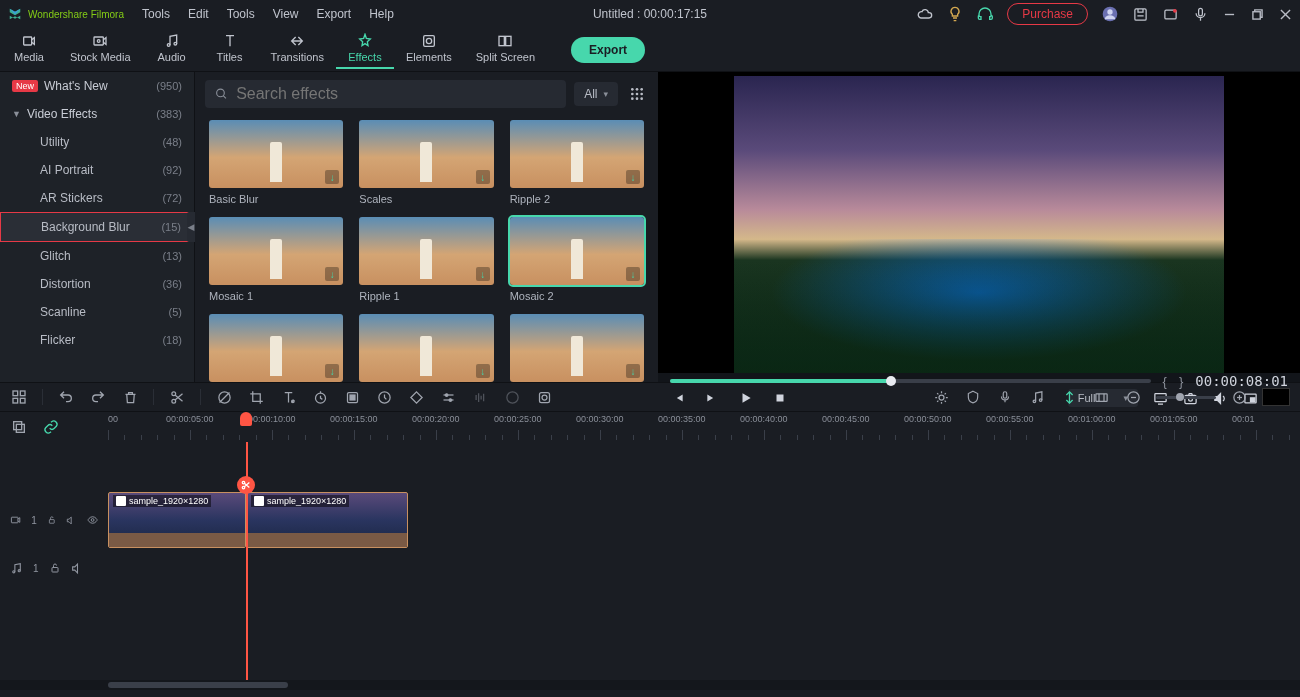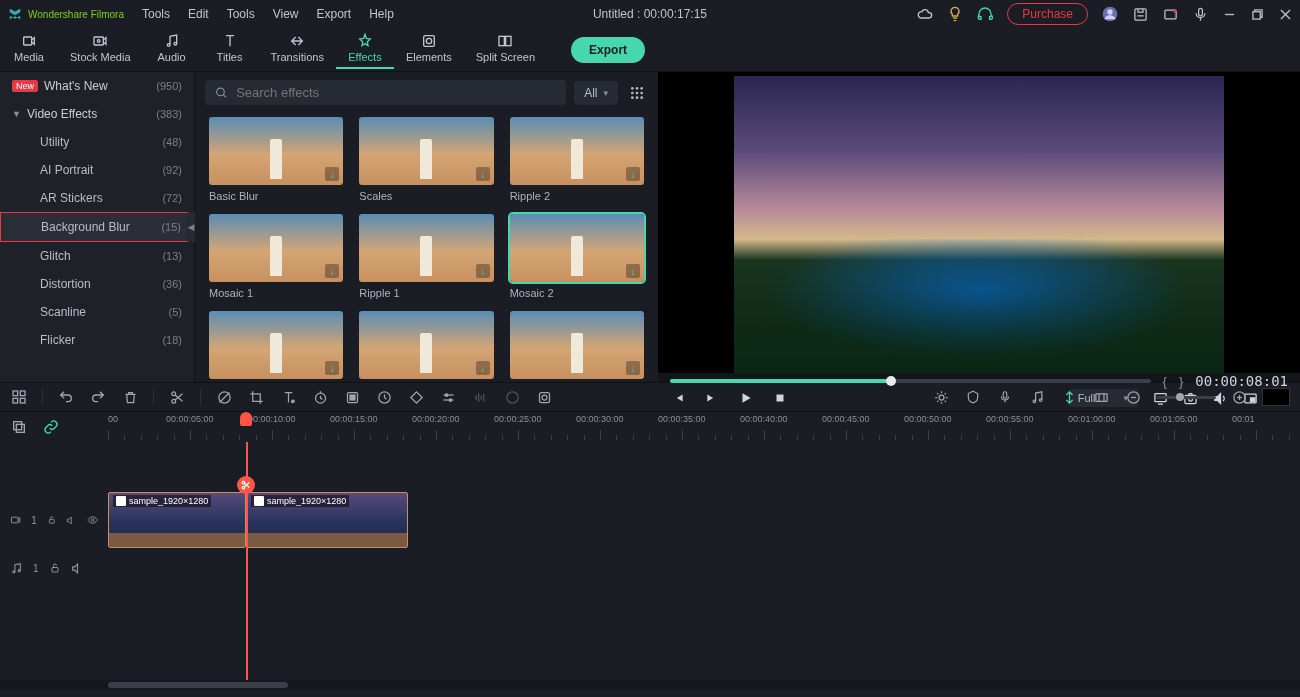--- a/index.html
+++ b/index.html
@@ -28,21 +28,21 @@
 .sb-row .count { color: #7a7f89; font-size: 11px; }
 .sb-row.head { color: #c8ccd5; }
 .sb-row.sub .label { padding-left: 28px; }
 .sb-row.selected { background: #2a2e36; border: 1px solid #e63946; }
 .new-badge { background: #e63946; color: #fff; font-size: 9px; padding: 1px 4px; border-radius: 2px; }
 .chevron { font-size: 9px; color: #8a8f99; }
 
 .effects-panel { flex: 0 0 463px; background: #1a1d23; display: flex; flex-direction: column; position: relative; }
 .search-row { display: flex; align-items: center; padding: 8px 10px; gap: 8px; }
 .search-box { flex: 1; display: flex; align-items: center; background: #262a32; border-radius: 4px; padding: 5px 10px; gap: 8px; }
-.search-box input { background: transparent; border: none; outline: none; color: #b8bcc5; font-size: 13px; width: 100%; }
+.search-box input { background: transparent; border: none; outline: none; color: #b8bcc5; font-size: 16px; width: 100%; }
 .filter-pill { display: flex; align-items: center; gap: 6px; background: #262a32; padding: 5px 10px; border-radius: 4px; cursor: pointer; font-size: 12px; }
 .grid-btn { width: 22px; height: 22px; display: flex; align-items: center; justify-content: center; cursor: pointer; color: #b8bcc5; }
 .effects-grid { display: grid; grid-template-columns: repeat(3, 1fr); gap: 12px 16px; padding: 4px 14px 10px; overflow-y: auto; }
 .effect-card { cursor: pointer; }
 .effect-thumb { width: 100%; height: 68px; border-radius: 3px; position: relative; overflow: hidden; }
 .effect-thumb.selected { outline: 2px solid #47d7ac; }
 .effect-thumb-bg { position: absolute; inset: 0; background: linear-gradient(180deg, #5a8db5 0%, #d4a574 55%, #c89060 100%); }
 .lighthouse { position: absolute; left: 50%; bottom: 6px; transform: translateX(-50%); width: 12px; height: 40px; background: #f0e8d8; border-radius: 2px 2px 0 0; }
 .dl-badge { position: absolute; right: 4px; bottom: 4px; width: 14px; height: 14px; background: rgba(0,0,0,0.3); border-radius: 2px; display: flex; align-items: center; justify-content: center; color: #47d7ac; font-size: 10px; }
 .effect-label { font-size: 11px; color: #aeb3bd; margin-top: 5px; }

